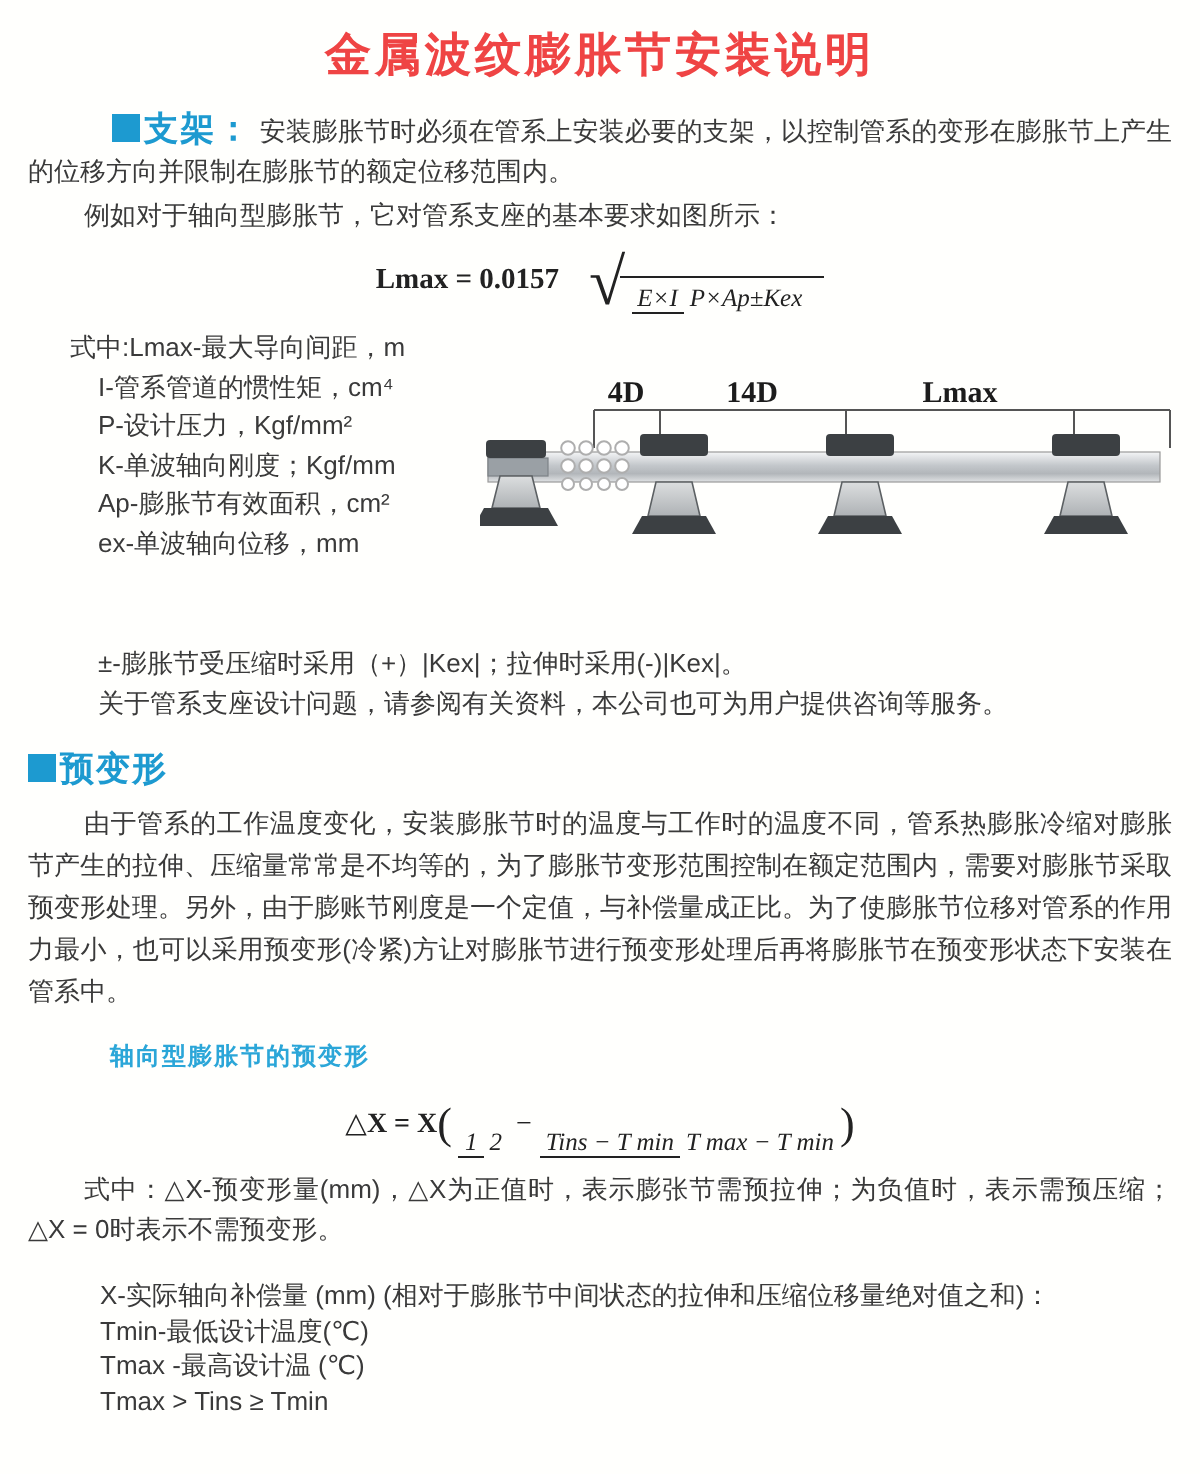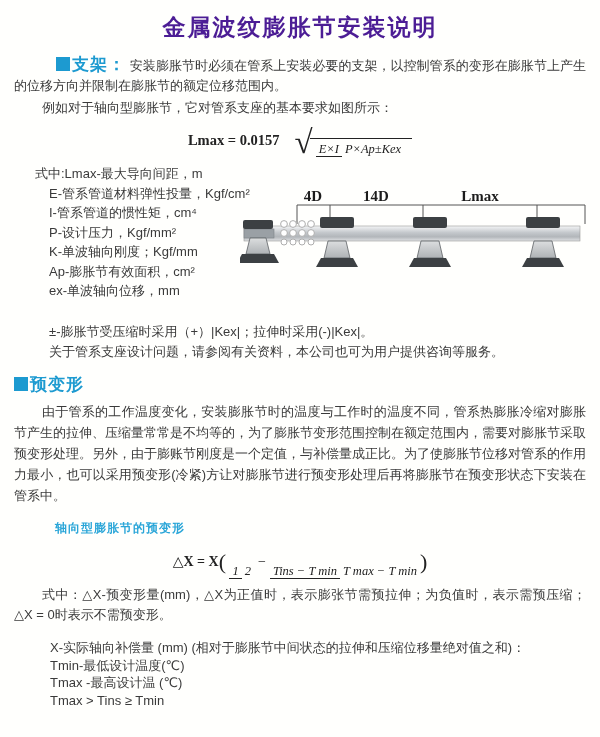--- a/index.html
+++ b/index.html
@@ -3,21 +3,21 @@
 <meta charset="utf-8">
 <style>
   html,body{margin:0;padding:0;}
   body{
     width:600px;height:737px;background:#fffffd;overflow:hidden;
     font-family:"Liberation Sans","DejaVu Sans",sans-serif;
     color:#3a3a3a;font-size:13px;position:relative;
   }
   .page{width:600px;height:737px;position:relative;}
   h1.title{
-    text-align:center;font-size:23px;font-weight:bold;color:#4c1d95;
+    text-align:center;font-size:23px;font-weight:bold;color:#ef4444;
     margin:12px 0 12px 0;letter-spacing:2px;
   }
   .para{margin:0 14px;line-height:20px;text-align:justify;}
   .sec1-para{text-indent:42px;margin-top:4px;}
   .sec-head{font-size:17px;font-weight:bold;color:#1d9ad0;letter-spacing:1px;}
   .sq{display:inline-block;width:14px;height:14px;background:#1d9ad0;margin-right:2px;vertical-align:-1px;}
   .example-line{text-indent:28px;margin-top:2px;}
 
   
   .formula{text-align:center;font-family:"Liberation Serif","DejaVu Serif",serif;color:#222;}
@@ -73,21 +73,20 @@
         <span class="radicand"><span class="frac">
             <span class="num">E×I</span>
             <span class="den">P×Ap±Kex</span>
           </span></span>
       </span>
   </div>
 
   <div class="defs-wrap">
     <div class="defs">
       <div class="def">式中:Lmax-最大导向间距，m</div>
-      <div class="def ind">E-管系管道材料弹性投量，Kgf/cm²</div>
       <div class="def ind">I-管系管道的惯性矩，cm⁴</div>
       <div class="def ind">P-设计压力，Kgf/mm²</div>
       <div class="def ind">K-单波轴向刚度；Kgf/mm</div>
       <div class="def ind">Ap-膨胀节有效面积，cm²</div>
       <div class="def ind">ex-单波轴向位移，mm</div>
     </div>
 
     <svg class="diagram" width="360" height="102" viewBox="0 0 360 102">
       <defs>
         <linearGradient id="pg" x1="0" y1="0" x2="0" y2="1">

